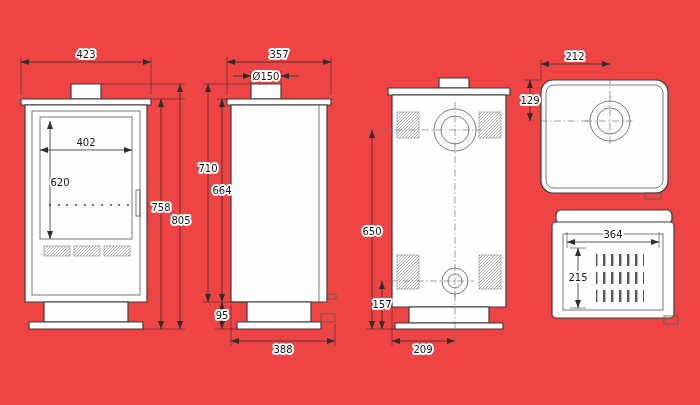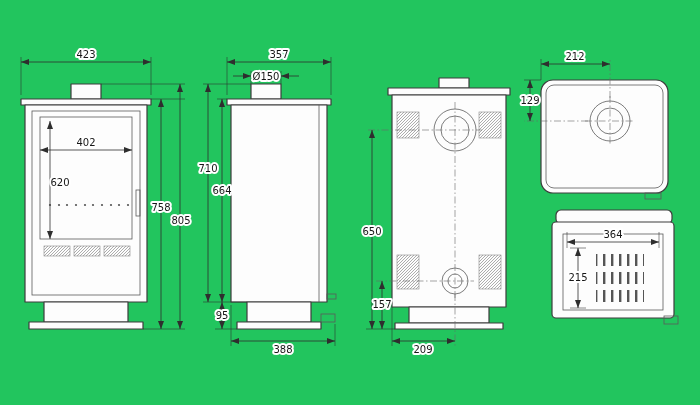--- a/index.html
+++ b/index.html
@@ -1,16 +1,16 @@
 <!DOCTYPE html>
 <html><head>
 <meta charset="utf-8">
 <style>
   html,body{margin:0;padding:0;background:#fff;}
-  .stage{width:700px;height:405px;background:#22c55e;position:relative;overflow:hidden;
+  .stage{width:700px;height:405px;background:#ef4444;position:relative;overflow:hidden;
          font-family:"DejaVu Sans", sans-serif;}
   svg{display:block;}
   .outline{fill:#fdfdfd;stroke:#3c3c3c;stroke-width:1.2;stroke-linejoin:round;}
   .thin{fill:none;stroke:#5a5a5a;stroke-width:0.8;}
   .fillhatch{fill:url(#hatch);stroke:#8a8a8a;stroke-width:0.6;}
   .slotsfill{fill:url(#slots);stroke:none;}
   .dim{stroke:#2e2e2e;stroke-width:0.8;fill:none;}
   .ext{stroke:#2e2e2e;stroke-width:0.55;fill:none;}
   .cl{stroke:#6a6a6a;stroke-width:0.6;stroke-dasharray:7 2.5 1.5 2.5;fill:none;}
   .dot{fill:#555;stroke:none;}

